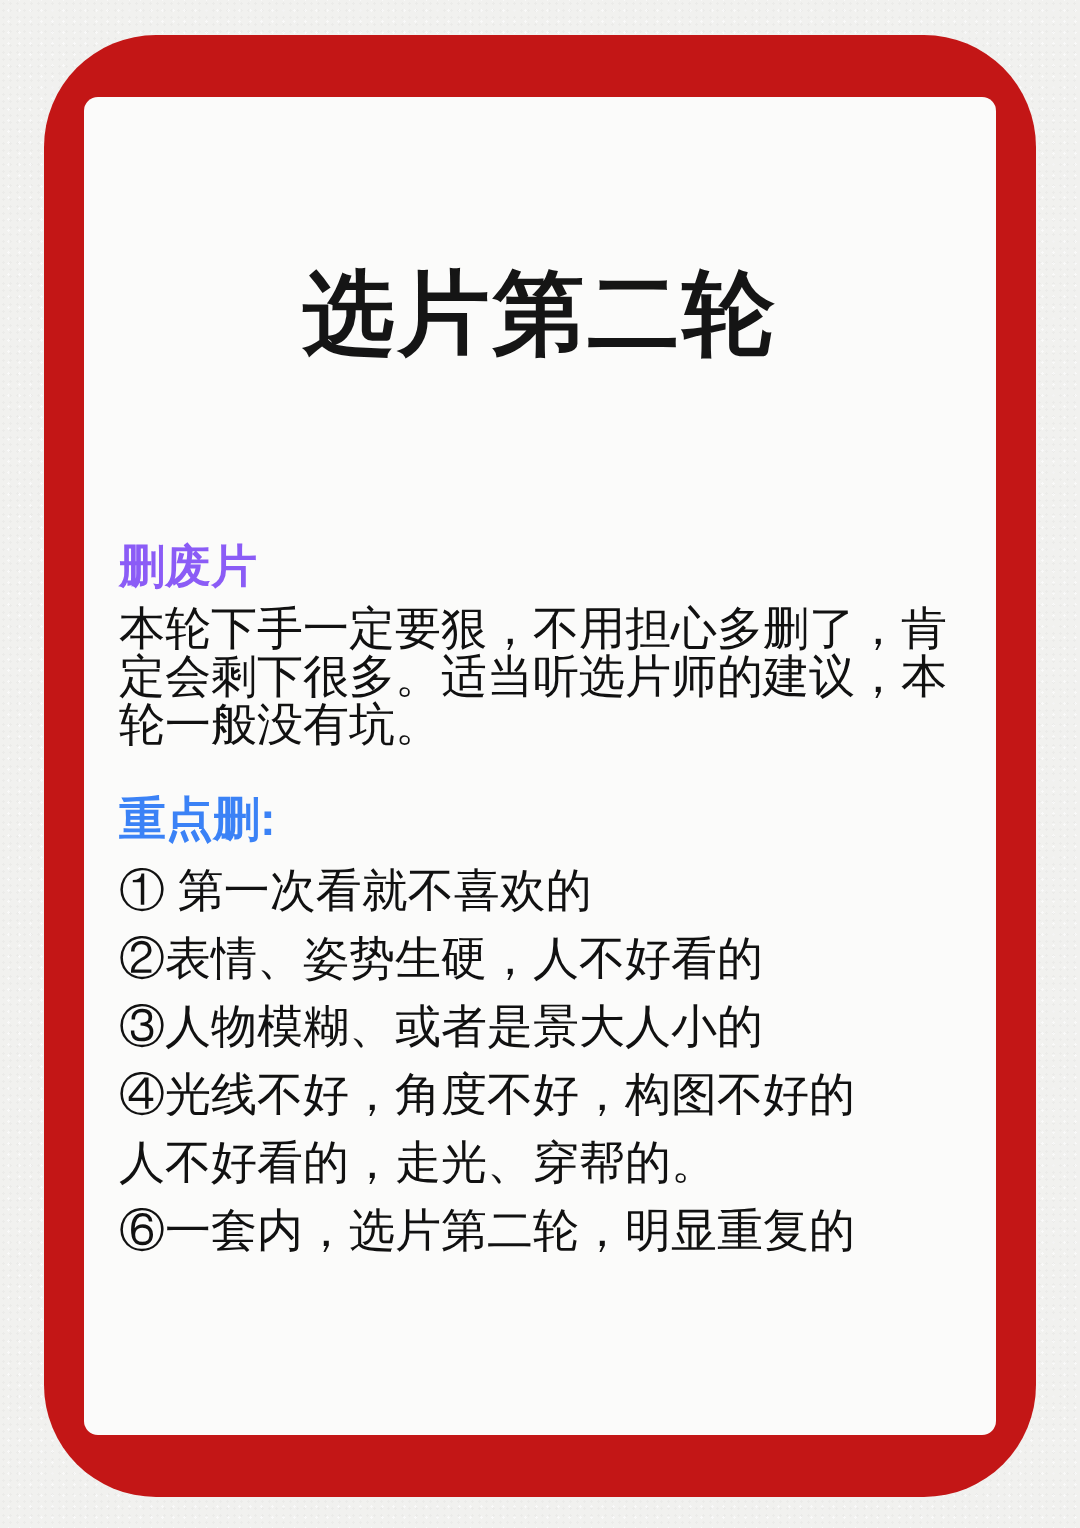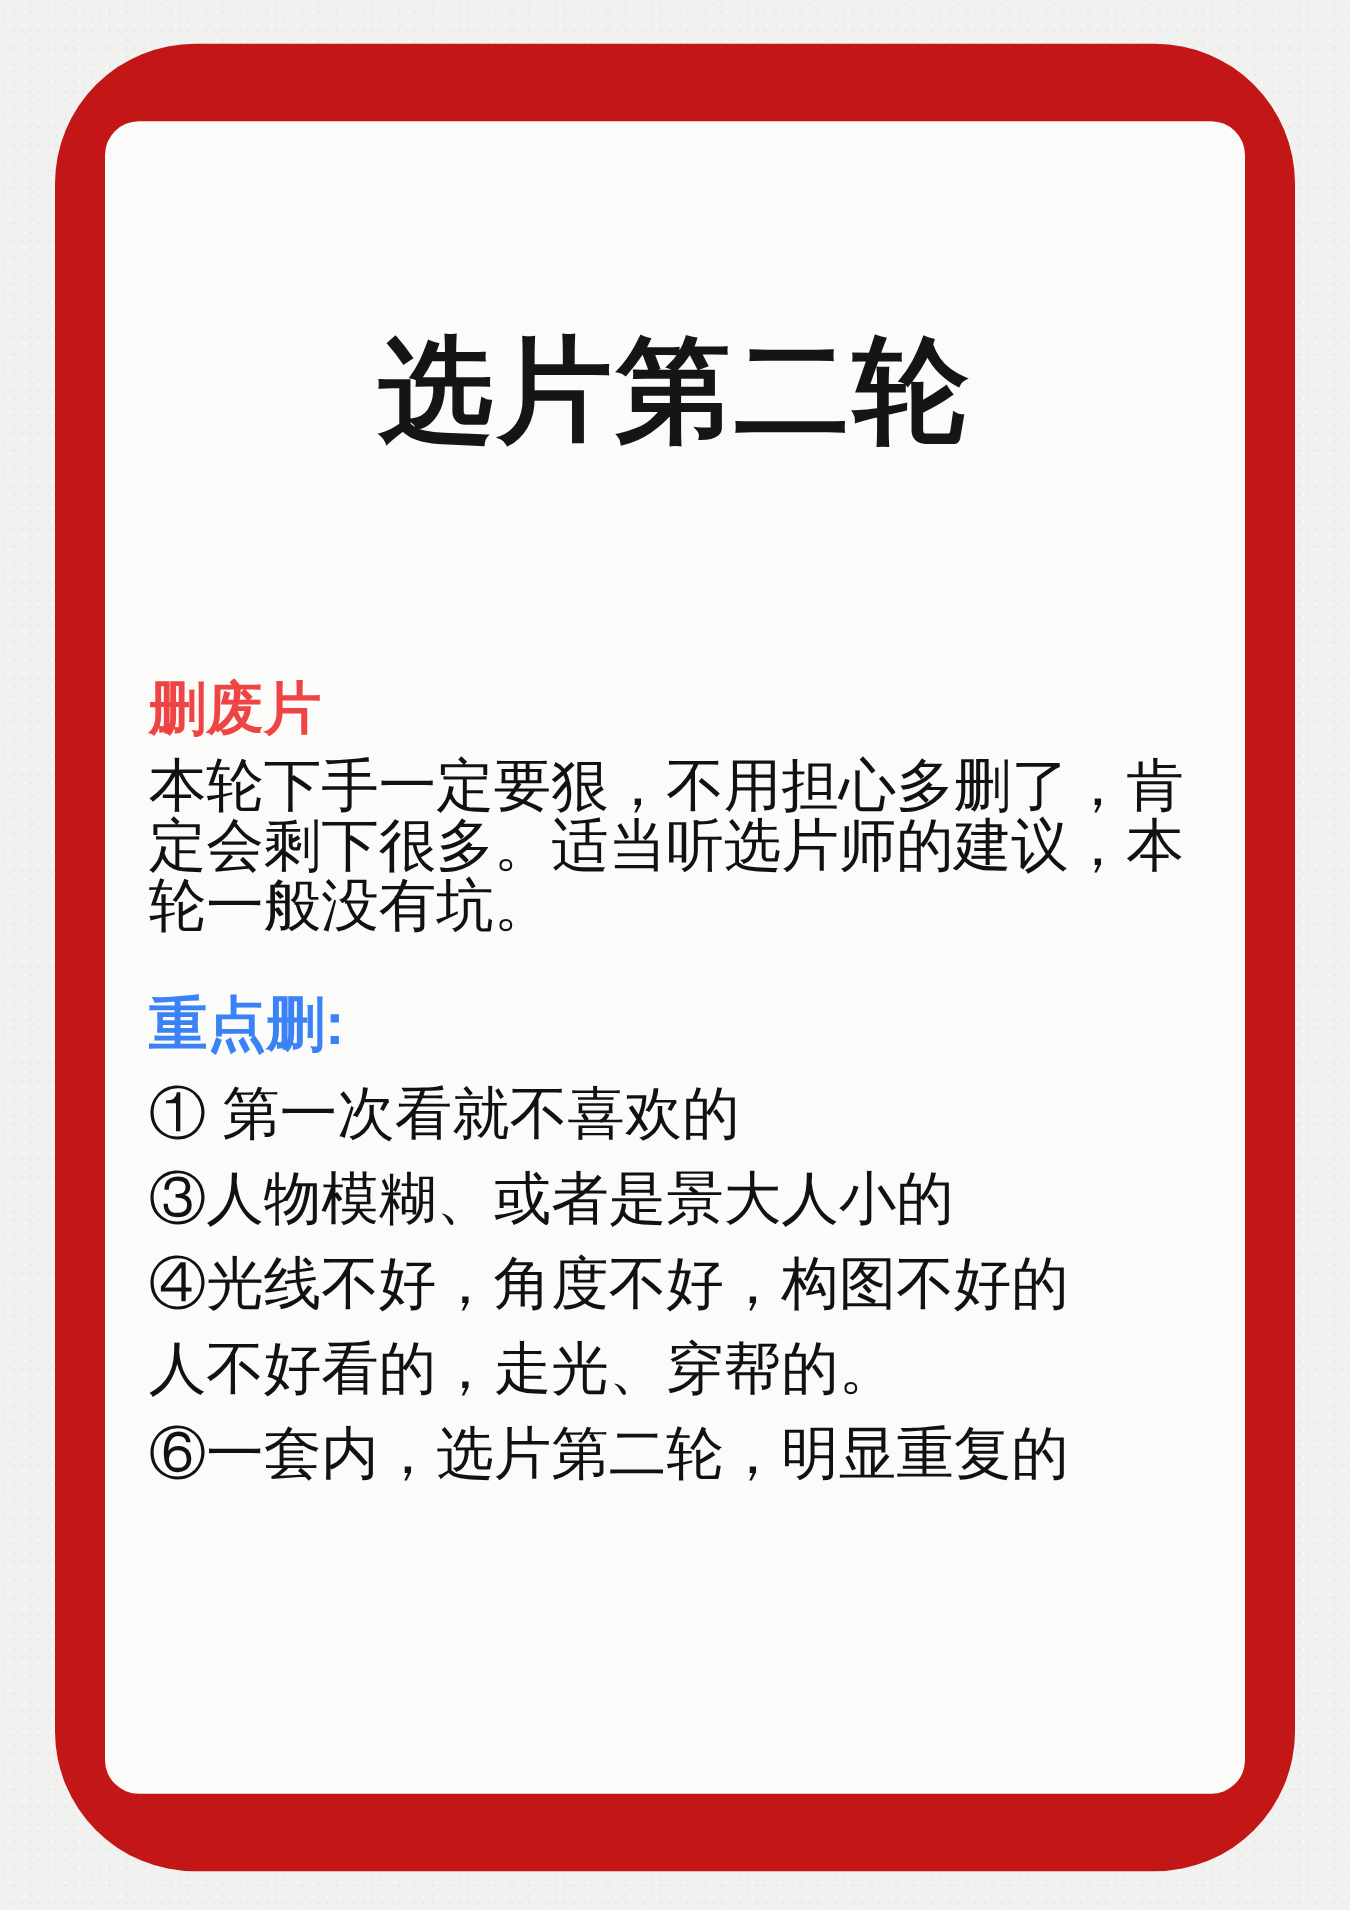--- a/index.html
+++ b/index.html
@@ -31,41 +31,41 @@
     height: 1462px;
     background: #c31616;
     border-radius: 112px;
     box-sizing: border-box;
     padding: 62px 40px;
   }
   .card-inner {
     width: 100%;
     height: 100%;
     background: #fbfbfa;
-    border-radius: 27px;
+    border-radius: 14px;
     box-sizing: border-box;
     padding: 0 31px;
     overflow: hidden;
   }
   .title {
     margin: 0;
     padding-top: 168px;
     font-size: 92px;
     line-height: 1.05;
     font-weight: 700;
     text-align: center;
     color: #151515;
     letter-spacing: 3px;
   }
   .sec-heading {
     margin: 176px 0 0 4px;
     font-size: 46px;
     line-height: 56px;
     font-weight: 700;
-    color: #ef4444;
+    color: #8b5cf6;
   }
   .body-text {
     margin: 10px 0 0 4px;
     width: 850px;
     font-size: 46px;
     line-height: 48px;
     font-weight: 500;
     color: #111111;
     word-break: break-all;
   }
@@ -98,20 +98,21 @@
       <h1 class="title">选片第二轮</h1>
 
       <h2 class="sec-heading">删废片</h2>
 
       <p class="body-text">本轮下手一定要狠，不用担心多删了，肯定会剩下很多。适当听选片师的建议，本轮一般没有坑。</p>
 
       <h2 class="red-heading">重点删:</h2>
 
       <div class="delete-list">
         <div class="list-item">① 第一次看就不喜欢的</div>
+        <div class="list-item">②表情、姿势生硬，人不好看的</div>
         <div class="list-item">③人物模糊、或者是景大人小的</div>
         <div class="list-item">④光线不好，角度不好，构图不好的</div>
         <div class="list-item">人不好看的，走光、穿帮的。</div>
         <div class="list-item">⑥一套内，选片第二轮，明显重复的</div>
       </div>
 
     </div>
   </div>
 </div>
 

